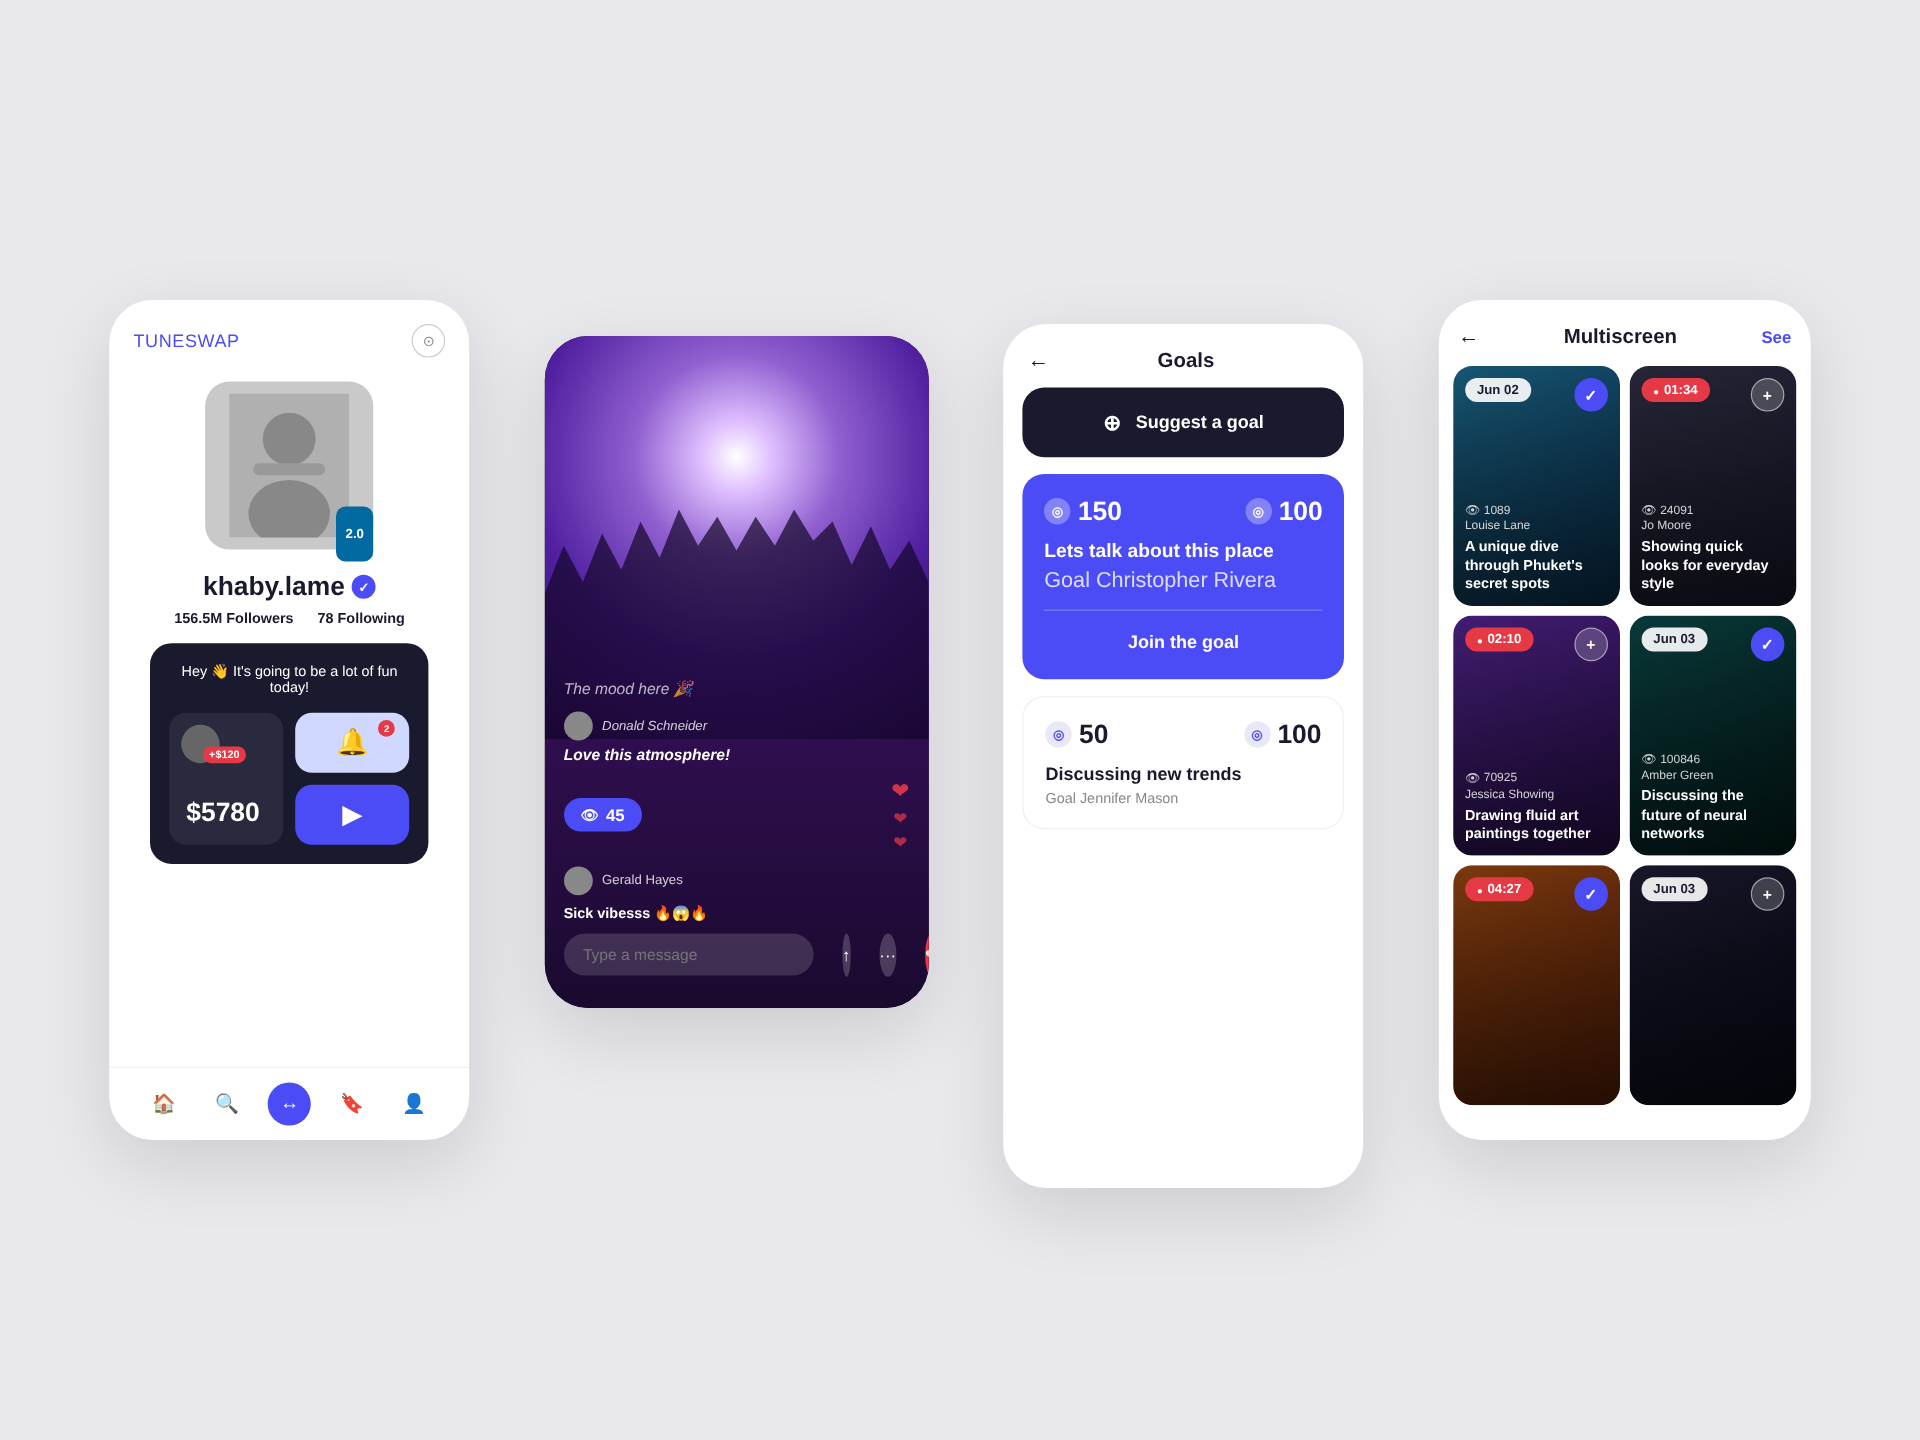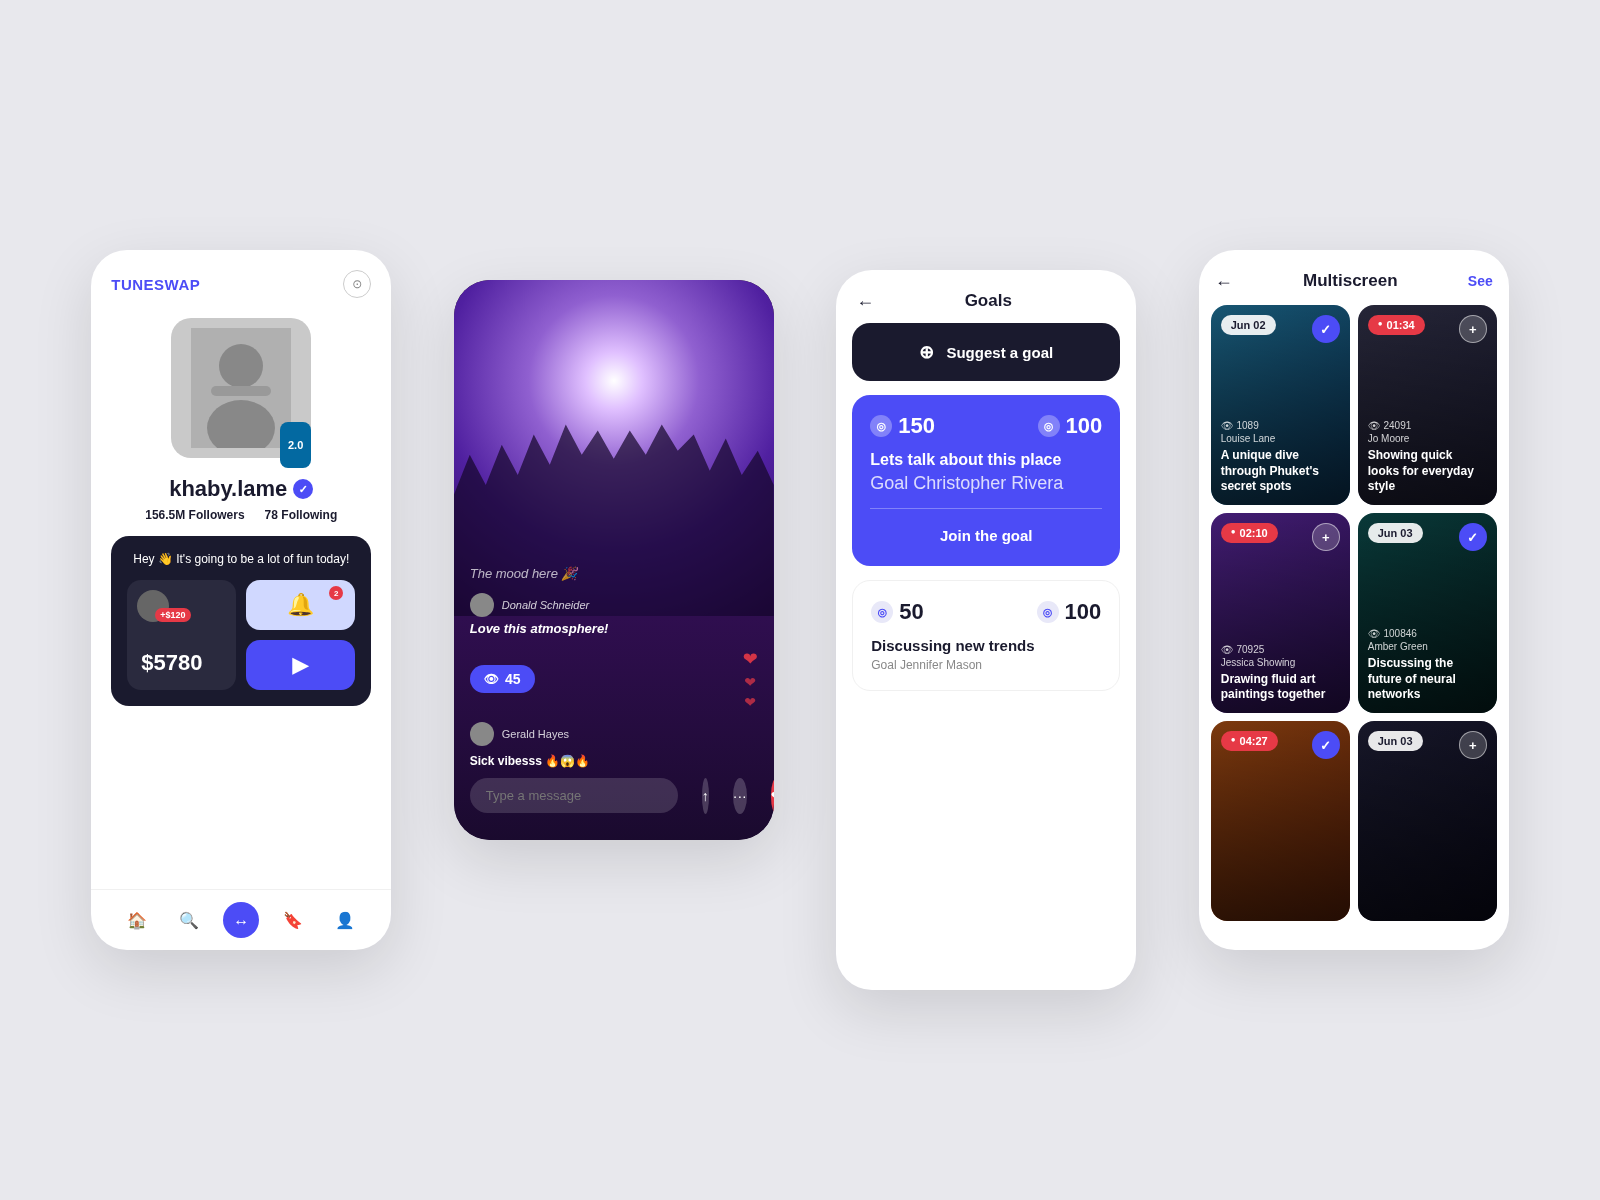--- a/index.html
+++ b/index.html
@@ -43,21 +43,21 @@
     }
     .profile-header {
       width: 100%;
       display: flex;
       justify-content: space-between;
       align-items: center;
       padding: 20px 20px 10px;
     }
     .tuneswap-logo {
       font-size: 15px;
-      font-weight: 700;
+      font-weight: 400;
       color: #1a1a2e;
       letter-spacing: 0.5px;
     }
     .tuneswap-logo span {
       color: #4c4cf6;
     }
     .settings-icon {
       width: 28px;
       height: 28px;
       border: 1.5px solid #ccc;
@@ -118,21 +118,21 @@
     }
     .profile-stats {
       display: flex;
       gap: 20px;
       font-size: 12px;
       color: #888;
       margin-bottom: 14px;
     }
     .profile-stats span { font-weight: 600; color: #1a1a2e; }
     .profile-dark-section {
-      width: 260px;
+      width: 232px;
       background: #1a1a2e;
       border-radius: 18px;
       padding: 16px;
       margin-bottom: 14px;
     }
     .profile-greeting {
       color: #fff;
       font-size: 12px;
       margin-bottom: 14px;
       text-align: center;
@@ -560,21 +560,21 @@
       position: absolute;
       top: 10px;
       left: 10px;
       border-radius: 12px;
       padding: 4px 10px;
       font-size: 11px;
       font-weight: 700;
       color: white;
       z-index: 2;
       display: flex;
-      align-items: flex-start;
+      align-items: flex-end;
       gap: 4px;
     }
     .ms-badge.date { background: rgba(255,255,255,0.9); color: #1a1a2e; }
     .ms-badge.live-red { background: #e63946; }
     .ms-badge.live-red::before { content: '●'; font-size: 8px; }
     .ms-action {
       position: absolute;
       top: 10px;
       right: 10px;
       width: 28px;

